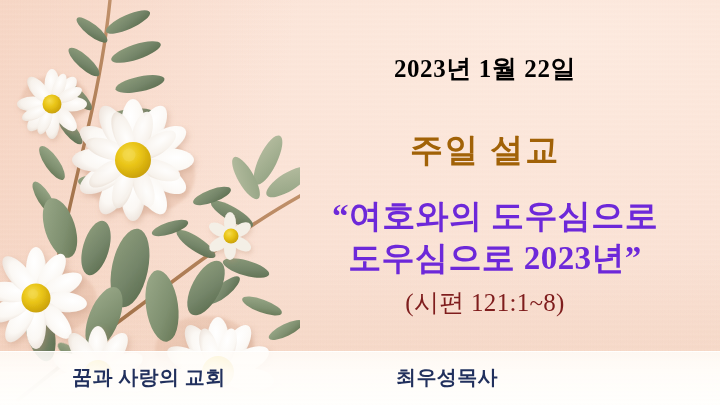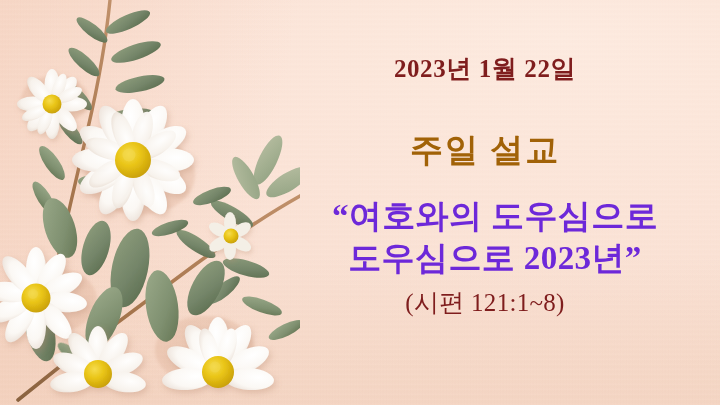--- a/index.html
+++ b/index.html
@@ -65,21 +65,21 @@
   }
 
   .date-line {
     position: absolute;
     top: 52px;
     left: 0;
     width: 470px;
     font-size: 25px;
     font-weight: 700;
     letter-spacing: .6px;
-    color: #7f1d1d;
+    color: #000000;
     white-space: nowrap;
   }
 
   .sermon-label {
     position: absolute;
     top: 128px;
     left: 0;
     width: 470px;
     font-size: 33px;
     font-weight: 700;
@@ -373,14 +373,18 @@
     <div class="sermon-label">주일 설교</div>
 
     <div class="quote-block">
       <div class="quote-line">“여호와의 도우심으로</div>
       <div class="quote-line">도우심으로 2023년”</div>
     </div>
 
     <div class="scripture-ref">(시편 121:1~8)</div>
   </div>
 
+  <div class="bottom-bar">
+    <div class="bar-item bar-church">꿈과 사랑의 교회</div>
+    <div class="bar-item bar-pastor">최우성목사</div>
+  </div>
 
 </div>
 
 </body></html>

